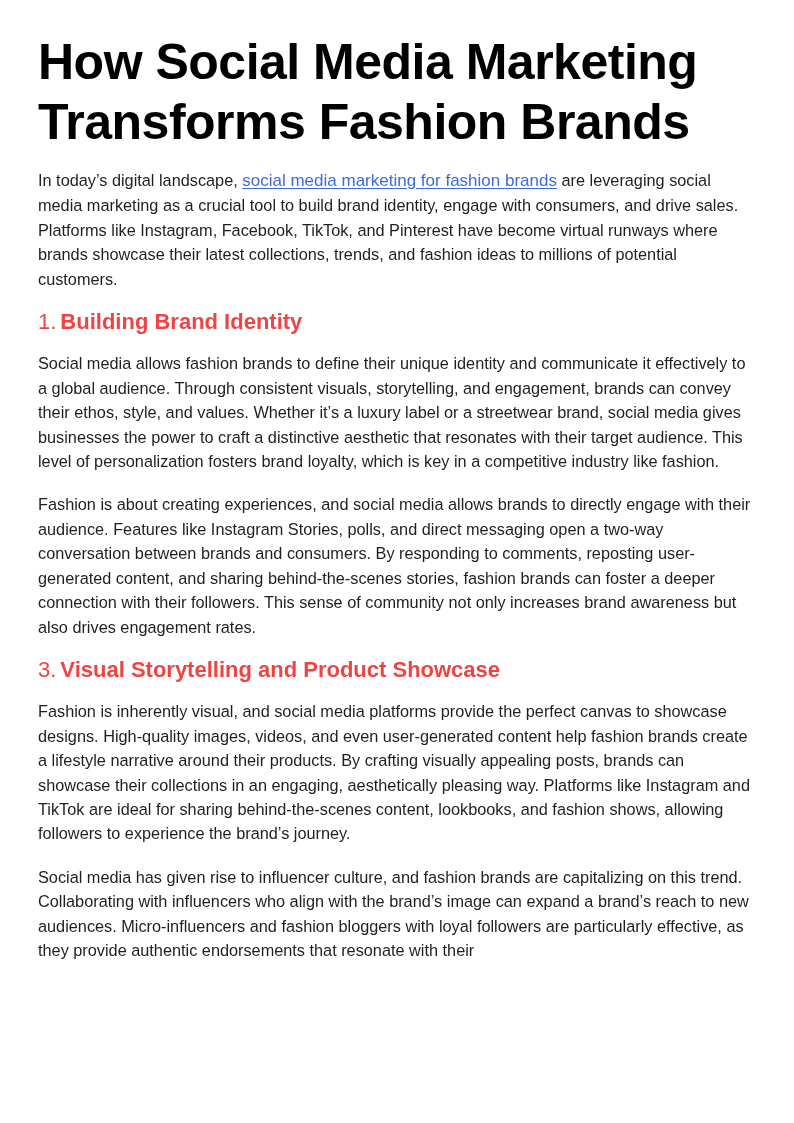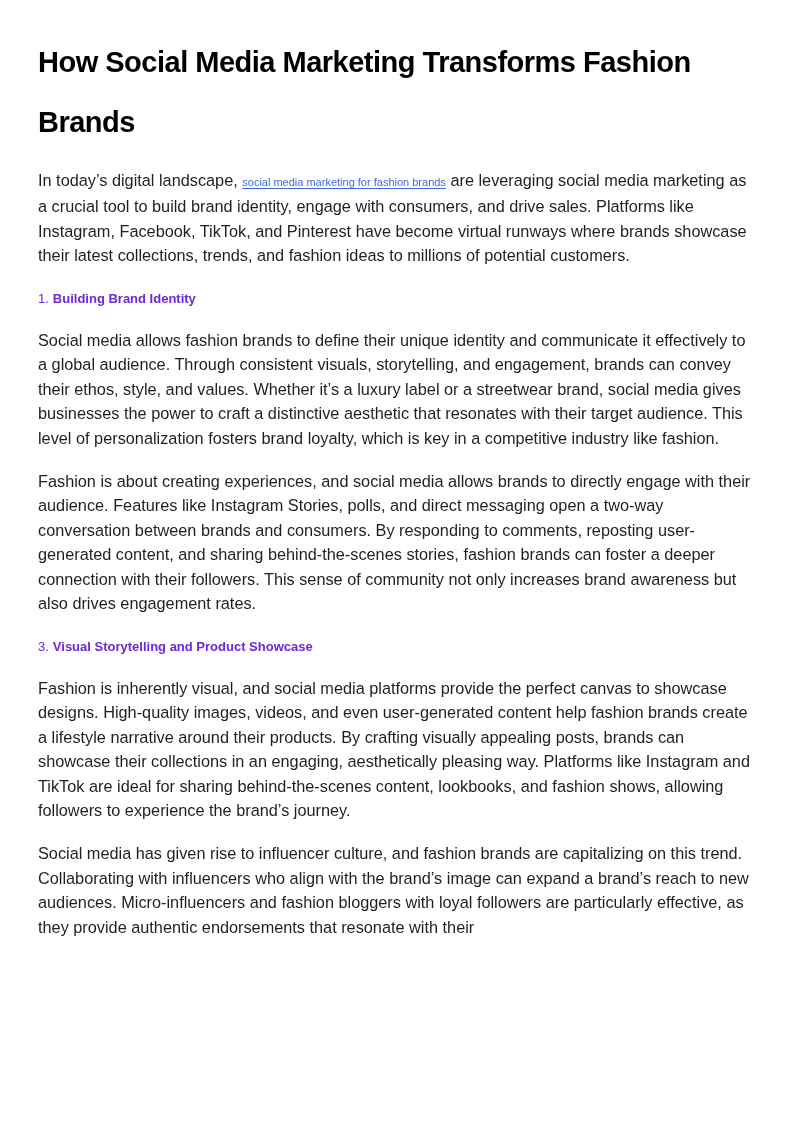--- a/index.html
+++ b/index.html
@@ -11,50 +11,50 @@
   }
   .page {
     width: 794px;
     height: 1123px;
     background: #ffffff;
     padding: 32px 38px 0 38px;
     font-family: "Liberation Sans", "DejaVu Sans", sans-serif;
     color: #1f1f21;
   }
   .page-title {
-    font-size: 29px;
+    font-size: 50px;
     line-height: 60px;
     font-weight: 700;
     letter-spacing: -0.5px;
     color: #000000;
     margin-bottom: 16px;
   }
   .body-paragraph {
     font-size: 16.3px;
     line-height: 24.4px;
     color: #1f1f21;
     margin-bottom: 19px;
   }
   .section-heading {
-    font-size: 13px;
+    font-size: 22px;
     line-height: 24.4px;
     font-weight: 400;
-    color: #6d28d9;
+    color: #ef4444;
     margin-bottom: 17px;
   }
   .section-heading .heading-number {
     font-weight: 400;
     padding-right: 4px;
   }
   .section-heading .heading-label {
     font-weight: 700;
   }
   .inline-link {
     color: #3d6bdb;
-    font-size: 11px;
+    font-size: 17px;
     text-decoration: underline;
     text-underline-offset: 2px;
     cursor: pointer;
   }
 </style>
 </head>
 <body>
 
 <div class="page">
 

